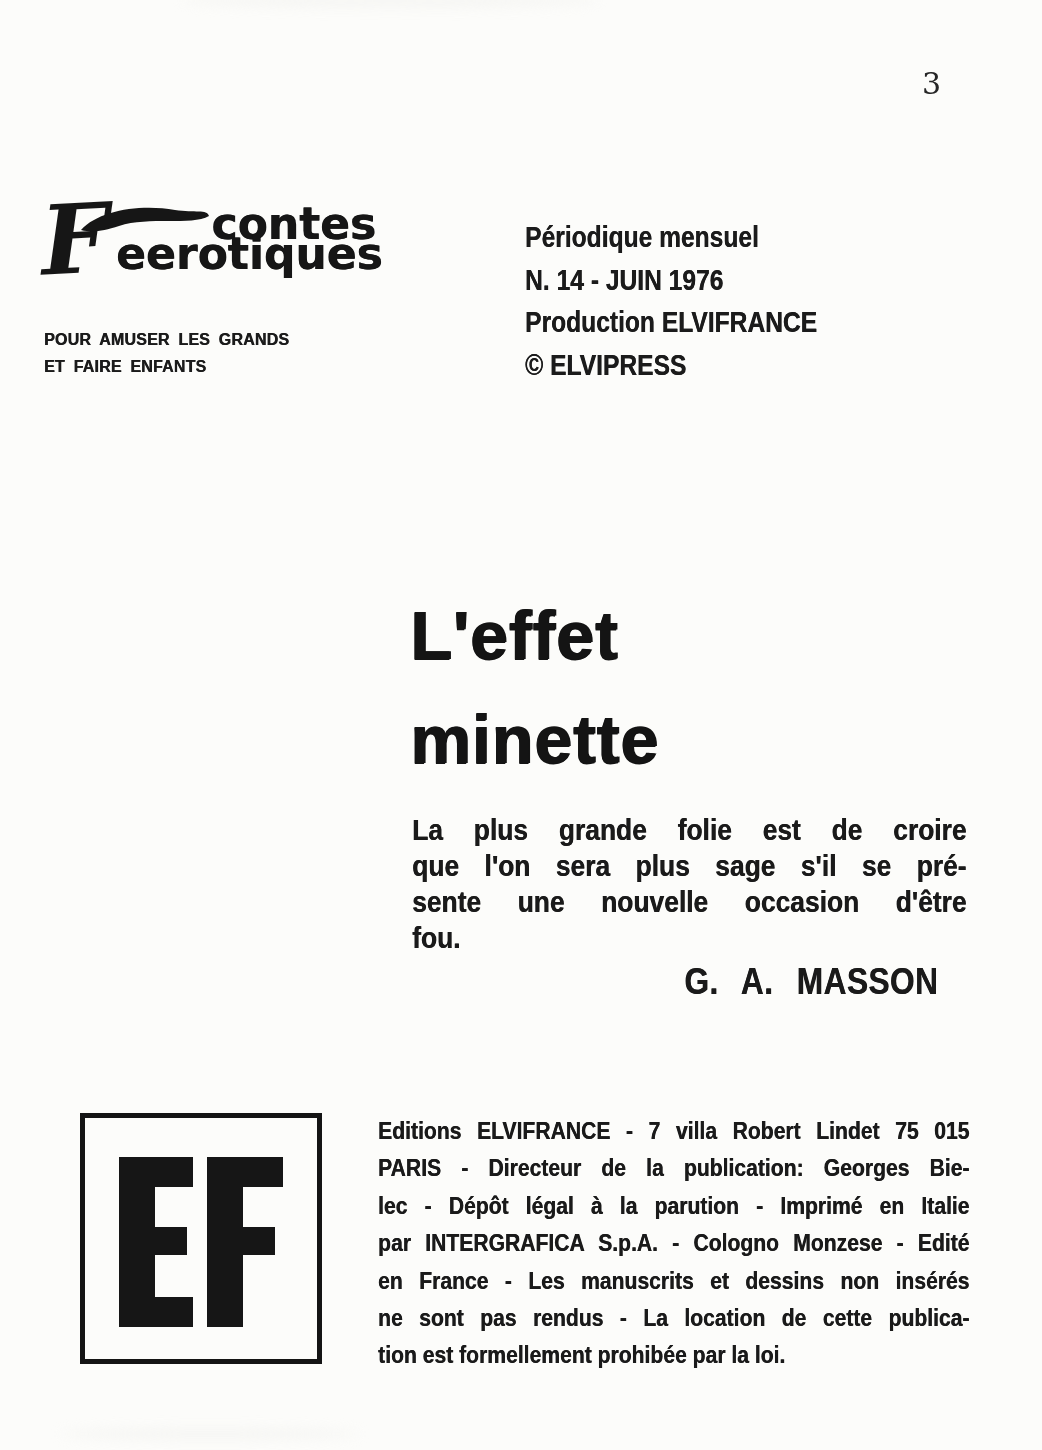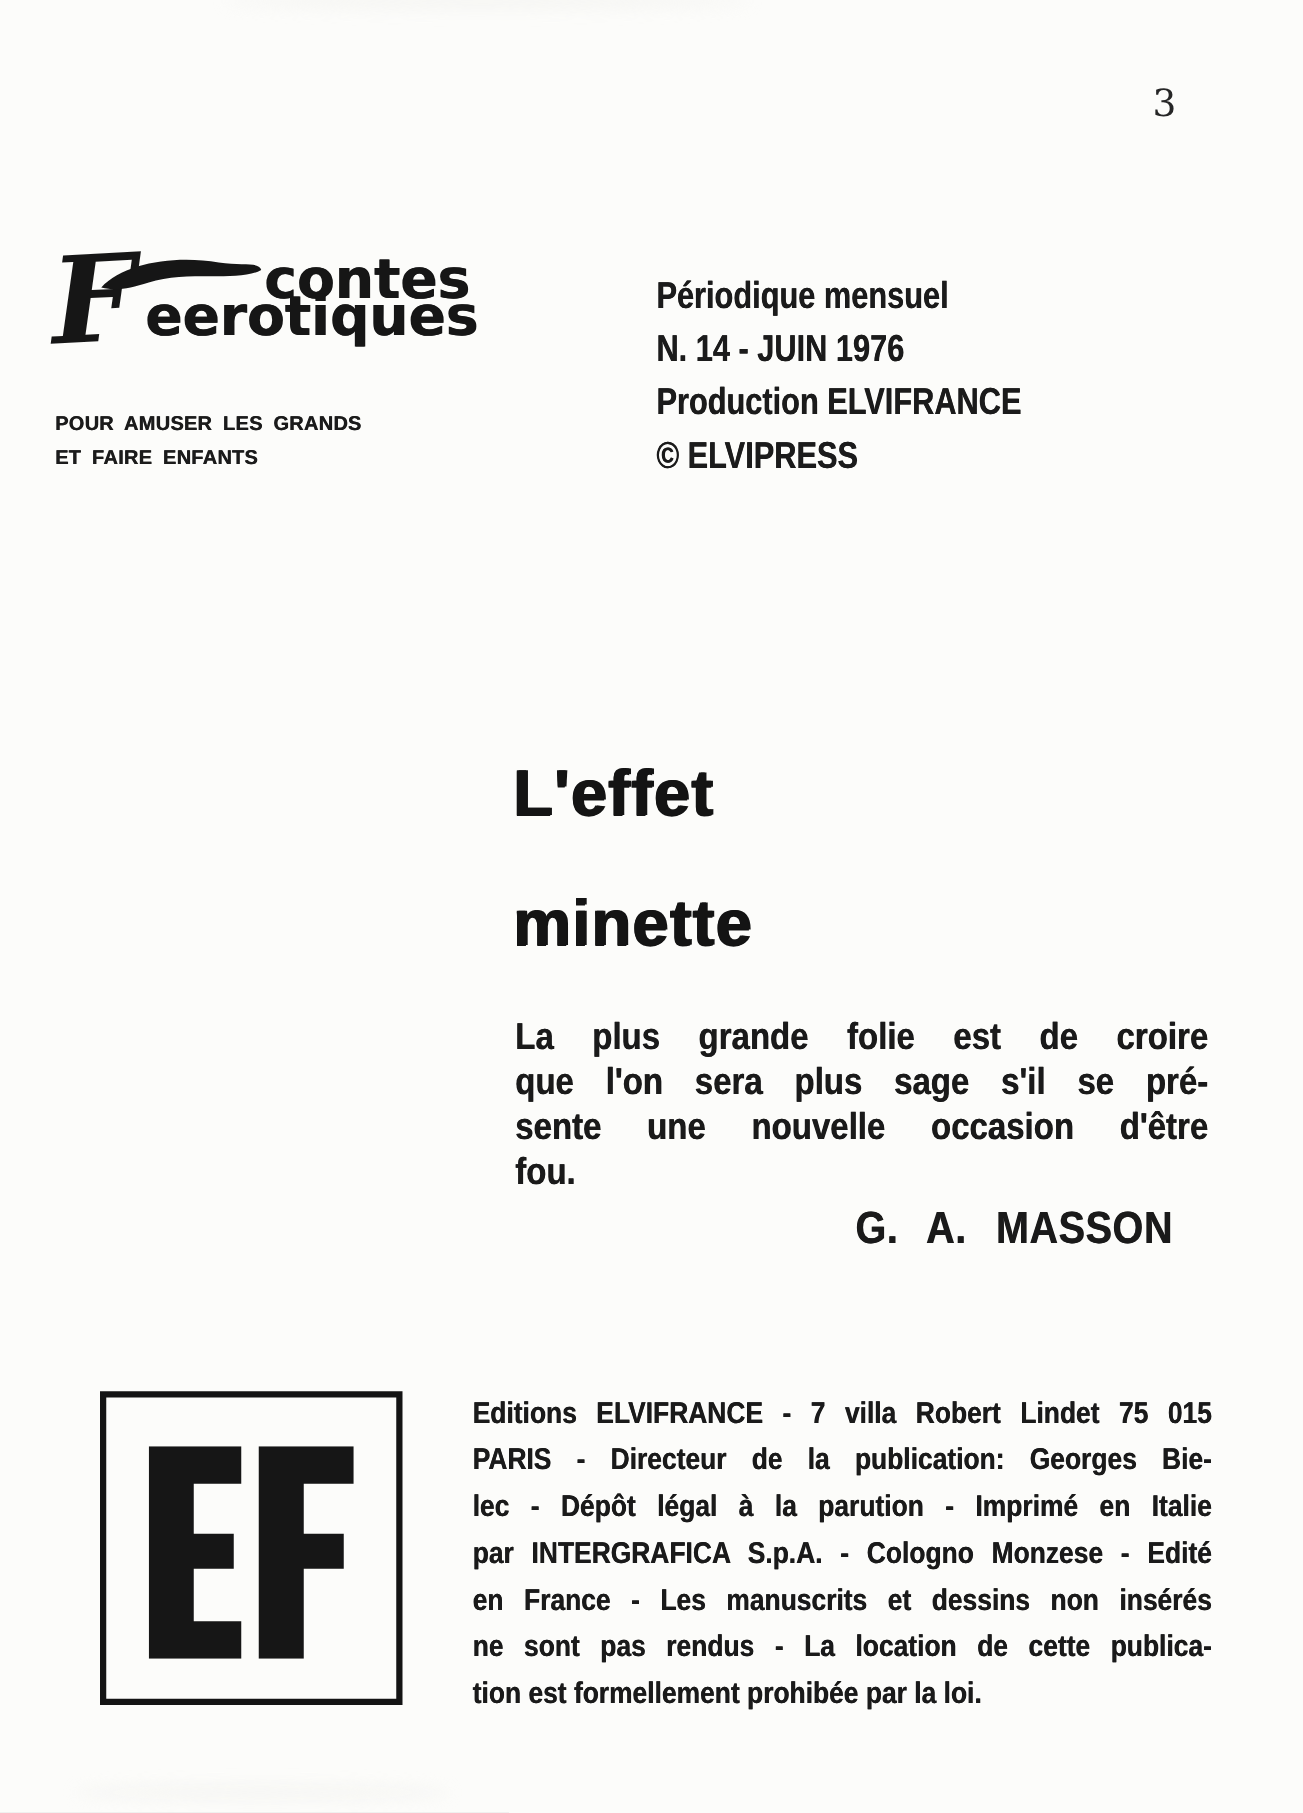--- a/index.html
+++ b/index.html
@@ -57,21 +57,21 @@
     position:absolute;left:525px;top:216px;width:420px;
     font-size:30px;font-weight:bold;line-height:42.5px;
     transform:scaleX(.82);transform-origin:0 0;
     text-shadow:.4px 0 0 currentColor;
     white-space:nowrap;
   }
 
   
   .title{
     position:absolute;left:410px;top:583px;
-    font-size:52px;font-weight:bold;line-height:104px;
+    font-size:68px;font-weight:bold;line-height:104px;
     letter-spacing:1px;color:#141414;
     text-shadow:1.4px 0 0 currentColor, 0 .8px 0 currentColor;
   }
 
   
   .epigraph{
     position:absolute;left:412px;top:812px;width:630px;
     transform:scaleX(.88);transform-origin:0 0;
     font-size:30px;font-weight:bold;line-height:36px;
     color:#1a1a1a;text-shadow:.5px 0 0 currentColor;

